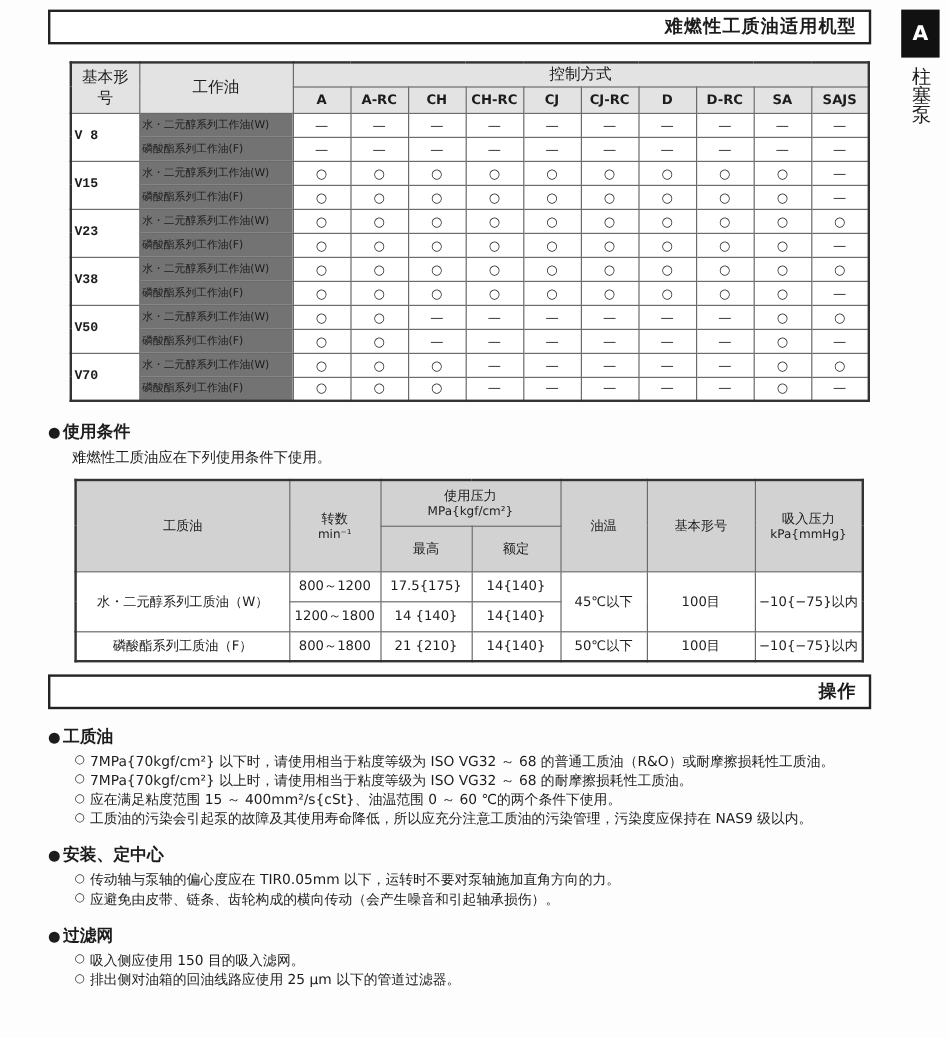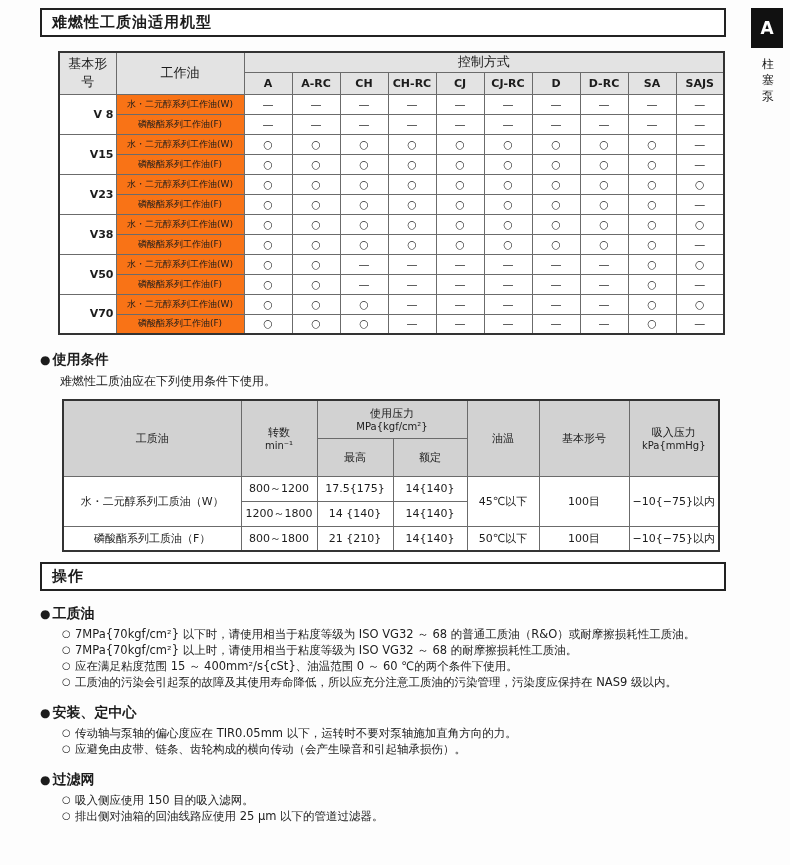--- a/index.html
+++ b/index.html
@@ -15,31 +15,31 @@
     width:790px;height:865px;background:#ffffff;color:var(--ink);
     font-family:"DejaVu Sans","Liberation Sans",sans-serif;
   }
   .page{position:relative;width:790px;height:865px;background:#fdfdfd;overflow:hidden;}
   .content{position:absolute;left:40px;top:8px;width:686px;}
 
   
   .box-title{
     border:2px solid #222;background:#fff;
     font-size:15px;font-weight:bold;letter-spacing:1px;
-    padding:3px 10px;width:100%;
+    padding:3px 10px;width:100%;text-align:right;
   }
 
   
   table{border-collapse:collapse;table-layout:fixed;}
   .t1{width:665px;margin:14px 0 0 18px;border:2px solid var(--border-strong);}
   .t1 th,.t1 td{border:1px solid var(--border-thin);padding:0 2px;}
   .t1 th{background:var(--t1-head);font-size:13px;font-weight:normal;height:20px;}
   .t1 tr.ctrl-row th{height:22px;font-weight:bold;font-size:11px;}
-  .t1 td.model{font-size:11px;font-weight:bold;text-align:right;background:#fff;}
-  .t1 td.oil{font-size:9px;text-align:center;white-space:nowrap;overflow:hidden;height:20px;background:#f97316;}
+  .t1 td.model{font-size:11px;font-weight:bold;text-align:left;background:#fff;font-family:Liberation Mono, monospace;}
+  .t1 td.oil{font-size:9px;white-space:nowrap;overflow:hidden;height:20px;background:#737373;}
   .t1 td.mark{font-size:11px;text-align:center;height:20px;background:#fff;color:#2a2a2a;}
 
   .note{font-size:11px;margin:6px 0 0 18px;}
 
   
   .bullet-heading{font-size:14px;font-weight:bold;margin-top:16px;display:flex;align-items:center;}
   .bullet-heading .dot{font-size:12px;margin-right:2px;}
   .desc{font-size:12px;margin:4px 0 0 20px;}
 
   
@@ -55,21 +55,21 @@
   
   .op-box{margin-top:10px;}
   .sec-items{margin:3px 0 0 22px;}
   .item{display:flex;font-size:11.5px;line-height:16px;}
   .item .mk{width:13px;flex:0 0 13px;font-size:10px;}
   .item .tx{flex:1;}
 
   
   .side-tab{position:absolute;right:7px;top:8px;width:32px;text-align:center;}
   .tab-letter{width:32px;height:40px;background:#111;color:#fff;font-weight:bold;font-size:17px;line-height:40px;text-align:center;}
-  .tab-label{width:14px;margin:8px auto 0;font-size:12px;line-height:16px;word-break:break-all;text-align:right;}
+  .tab-label{width:14px;margin:8px auto 0;font-size:16px;line-height:16px;word-break:break-all;text-align:right;}
 </style>
 </head>
 <body>
 
 <div class="page">
 
   <div class="side-tab">
     <div class="tab-letter">A</div>
     <div class="tab-label">柱塞泵</div>
   </div>

